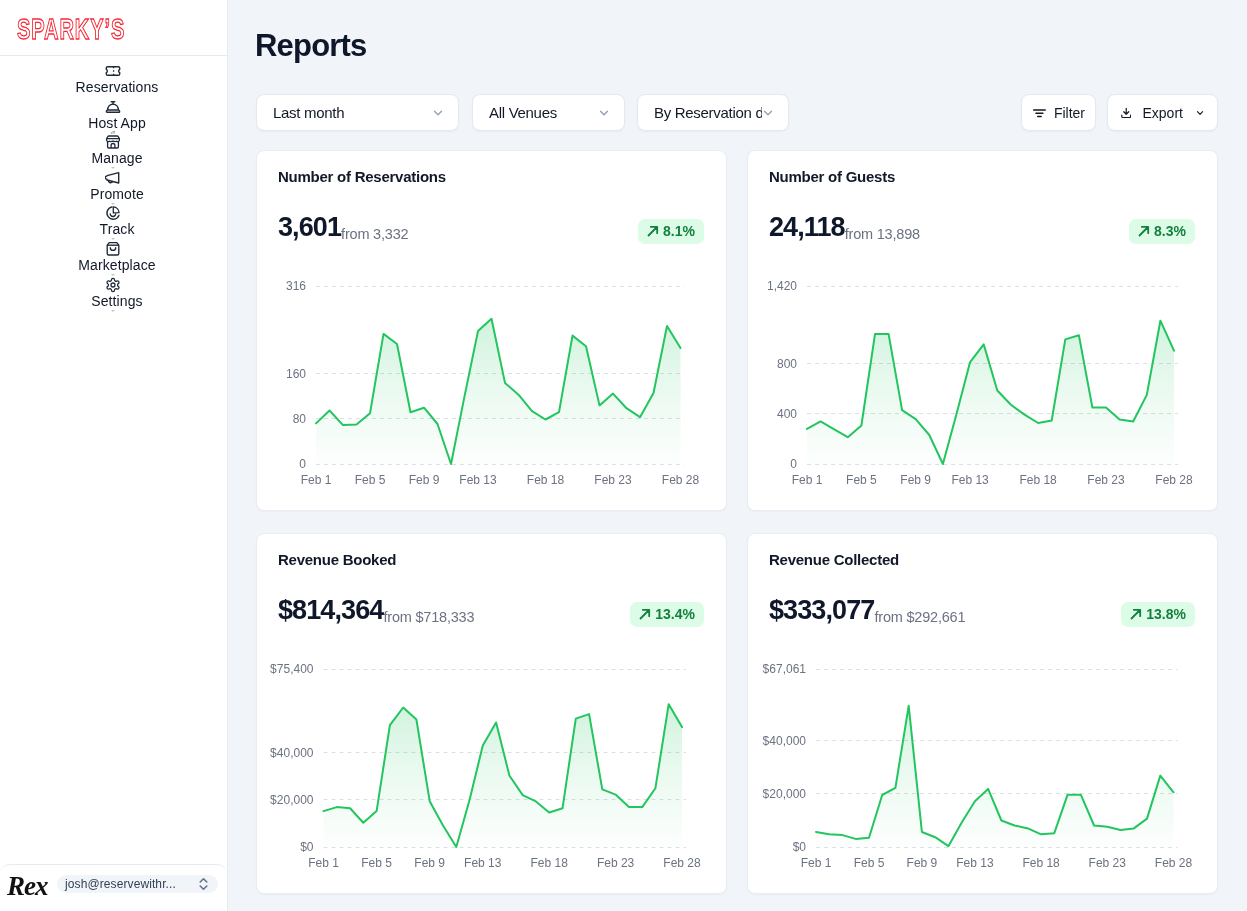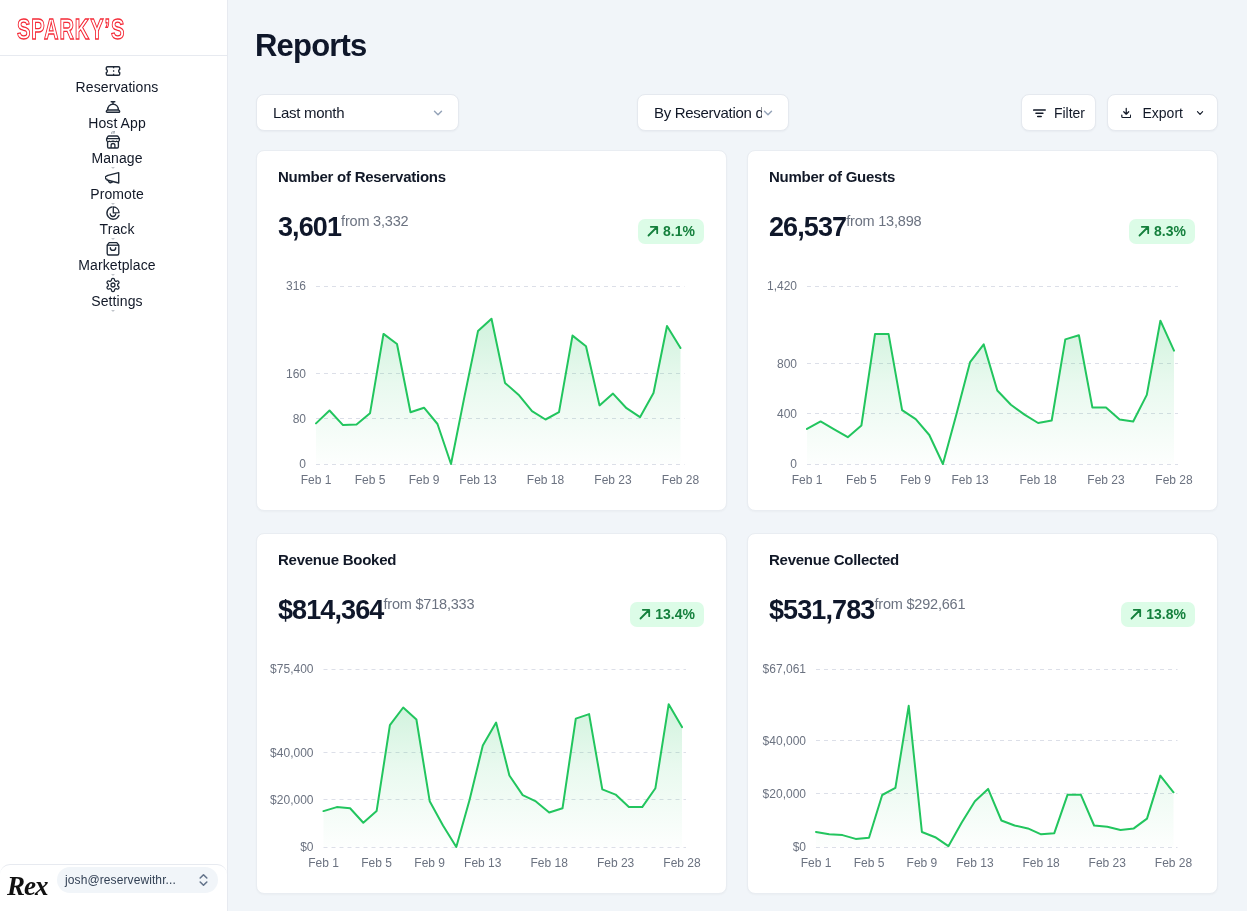--- a/index.html
+++ b/index.html
@@ -7,38 +7,38 @@
 .sidebar { position:fixed; left:0; top:0; width:228px; height:911px; background:#fff; border-right:1px solid #e7eaf0; }
 .logo { position:absolute; left:17px; top:12px; font-size:30px; font-weight:700; letter-spacing:1.3px; color:transparent; -webkit-text-stroke:1.3px #f52b38; transform:scaleX(0.67) scaleY(1.0); transform-origin:left top; white-space:nowrap; }
 .logodiv { position:absolute; left:0; top:55px; width:228px; height:1px; background:#e7eaf0; }
 .nav { position:absolute; left:0; top:63px; width:228px; }
 .nitem { height:35.6px; display:flex; align-items:center; padding:0 25px 0 22px; color:#111827; font-size:14px; font-weight:500; letter-spacing:-0.25px;flex-direction:column; }
 .nicon { width:16px; height:16px; color:#1f2937; flex:0 0 16px; }
 .nlabel { margin-left:9px; flex:1; letter-spacing:0.1px; }
 .chev { width:12px; height:12px; color:#334155; }
 .sfoot { position:absolute; left:0; bottom:0; width:227px; height:47px; border-top:1px solid #e7eaf0; background:#fff; display:flex; align-items:center;border-radius:10px; }
 .rex { font-family:"Liberation Serif", serif; font-style:italic; font-weight:700; font-size:27px; color:#111; margin-left:7px; letter-spacing:-1px; position:relative; top:-2px; }
-.userpill { position:absolute; left:57px; top:2px; width:161px; height:26px; background:#f1f5f9; border-radius:13px; display:flex; align-items:center; padding:8px 8px; }
+.userpill { position:absolute; left:57px; top:10px; width:161px; height:18px; background:#f1f5f9; border-radius:13px; display:flex; align-items:center; padding:8px 8px; }
 .userpill span { font-size:12px; color:#334155; flex:1; letter-spacing:0.1px; }
 .main { position:fixed; left:228px; top:0; width:1019px; height:911px; background:#f1f5f9; }
 h1 { position:absolute; left:27px; top:28px; font-size:31px; font-weight:700; color:#0f172a; letter-spacing:-0.8px; }
 .fbar { position:absolute; left:28px; top:94px; right:29px; height:37px; }
 .btn { position:absolute; top:0; height:37px; background:#fff; border:1px solid #e5e9ef; border-radius:8px; display:flex; align-items:center; font-size:14px; color:#111827; box-shadow:0 1px 2px rgba(16,24,40,0.04); white-space:nowrap; }
 .sel { justify-content:flex-start; padding:0 14px 0 16px; font-size:15px; }
 .sel .txt { flex:1; overflow:hidden; white-space:nowrap; letter-spacing:-0.3px; }
 .selchev { flex:0 0 12px; }
 .selchev { width:12px; height:12px; }
 .grid { position:absolute; left:28px; top:150px; }
 .card { position:absolute; width:471px; height:361px; background:#fff; border:1px solid #e9edf2; border-radius:8px; box-shadow:0 1px 2px rgba(16,24,40,0.03); }
 .card:nth-child(1) { left:0; top:0; }
 .card:nth-child(2) { left:491px; top:0; }
 .card:nth-child(3) { left:0; top:383px; }
 .card:nth-child(4) { left:491px; top:383px; }
 .ctitle { position:absolute; left:21px; top:17px; font-size:15px; font-weight:600; color:#111827; letter-spacing:-0.25px; }
-.stat { position:absolute; left:21px; top:63px; display:flex; align-items:flex-start; line-height:1; }
+.stat { position:absolute; left:21px; top:63px; display:flex; align-items:flex-end; line-height:1; }
 .big { font-size:27px; font-weight:700; color:#0f172a; letter-spacing:-0.9px; }
 .from { font-size:14.5px; color:#6b7280; letter-spacing:-0.2px; }
 .badge { position:absolute; right:22px; top:68px; height:24.5px; background:#dcfce7; border-radius:7px; display:flex; align-items:center; padding:0 9px; font-size:14px; font-weight:700; color:#15803d; }
 .chart { position:absolute; left:0; top:120px; }
 .axl { font-size:12px; fill:#6b7280; font-family:"Liberation Sans", sans-serif; }
 </style>
 </head>
 <body>
 <div class="sidebar">
   <div class="logo">SPARKY’S</div>
@@ -127,20 +127,26 @@
           <path d="M3.2 9 L6.5 12.2 L9.8 9" fill="none" stroke="#64748b" stroke-width="1.6" stroke-linecap="round" stroke-linejoin="round"></path>
         </svg>
       </div>
   </div>
 </div>
 <div class="main">
   <h1>Reports</h1>
   <div class="fbar">
     <div class="btn sel" style="left:0;width:203px">
         <span class="txt">Last month</span>
+        <svg class="selchev" viewBox="0 0 12 12">
+          <path d="M2.5 4.2 L6 7.8 L9.5 4.2" fill="none" stroke="#94a3b8" stroke-width="1.4" stroke-linecap="round" stroke-linejoin="round"></path>
+        </svg>
+      </div>
+    <div class="btn sel" style="left:216px;width:153px">
+        <span class="txt">All Venues</span>
         <svg class="selchev" viewBox="0 0 12 12">
           <path d="M2.5 4.2 L6 7.8 L9.5 4.2" fill="none" stroke="#94a3b8" stroke-width="1.4" stroke-linecap="round" stroke-linejoin="round"></path>
         </svg>
       </div>
     <div class="btn sel" style="left:381px;width:152px">
         <span class="txt">By Reservation d...</span>
         <svg class="selchev" viewBox="0 0 12 12">
           <path d="M2.5 4.2 L6 7.8 L9.5 4.2" fill="none" stroke="#94a3b8" stroke-width="1.4" stroke-linecap="round" stroke-linejoin="round"></path>
         </svg>
       </div>
@@ -187,21 +193,21 @@
           <text x="167.0" y="213" text-anchor="middle" class="axl">Feb 9</text>
           <text x="221.0" y="213" text-anchor="middle" class="axl">Feb 13</text>
           <text x="288.5" y="213" text-anchor="middle" class="axl">Feb 18</text>
           <text x="356.0" y="213" text-anchor="middle" class="axl">Feb 23</text>
           <text x="423.5" y="213" text-anchor="middle" class="axl">Feb 28</text>
 </svg>
 </div>
 <div class="card">
 <div class="ctitle">Number of Guests</div>
 <div class="stat">
-          <span class="big">26,537</span>
+          <span class="big">24,118</span>
           <span class="from">from 13,898</span>
         </div>
 <div class="badge"><svg width="12" height="12" viewBox="0 0 12 12" style="margin-right:4px">
             <path d="M1.5 10.5 L10 2 M3.8 1.8 H10.2 V8.2" fill="none" stroke="#15803d" stroke-width="1.8" stroke-linecap="round" stroke-linejoin="round"></path>
           </svg>8.3%</div>
 <svg class="chart" width="470" height="230" viewBox="0 0 470 230">
 <defs>
             <linearGradient id="g1" x1="0" y1="15" x2="0" y2="193" gradientUnits="userSpaceOnUse">
 <stop offset="0" stop-color="#22c55e" stop-opacity="0.27"></stop>
 <stop offset="0.55" stop-color="#22c55e" stop-opacity="0.10"></stop>
@@ -259,21 +265,21 @@
           <text x="172.7" y="213" text-anchor="middle" class="axl">Feb 9</text>
           <text x="225.8" y="213" text-anchor="middle" class="axl">Feb 13</text>
           <text x="292.2" y="213" text-anchor="middle" class="axl">Feb 18</text>
           <text x="358.6" y="213" text-anchor="middle" class="axl">Feb 23</text>
           <text x="425.0" y="213" text-anchor="middle" class="axl">Feb 28</text>
 </svg>
 </div>
 <div class="card">
 <div class="ctitle">Revenue Collected</div>
 <div class="stat">
-          <span class="big">$531,783</span>
+          <span class="big">$333,077</span>
           <span class="from">from $292,661</span>
         </div>
 <div class="badge"><svg width="12" height="12" viewBox="0 0 12 12" style="margin-right:4px">
             <path d="M1.5 10.5 L10 2 M3.8 1.8 H10.2 V8.2" fill="none" stroke="#15803d" stroke-width="1.8" stroke-linecap="round" stroke-linejoin="round"></path>
           </svg>13.8%</div>
 <svg class="chart" width="470" height="230" viewBox="0 0 470 230">
 <defs>
             <linearGradient id="g3" x1="0" y1="15" x2="0" y2="193" gradientUnits="userSpaceOnUse">
 <stop offset="0" stop-color="#22c55e" stop-opacity="0.27"></stop>
 <stop offset="0.55" stop-color="#22c55e" stop-opacity="0.10"></stop>

